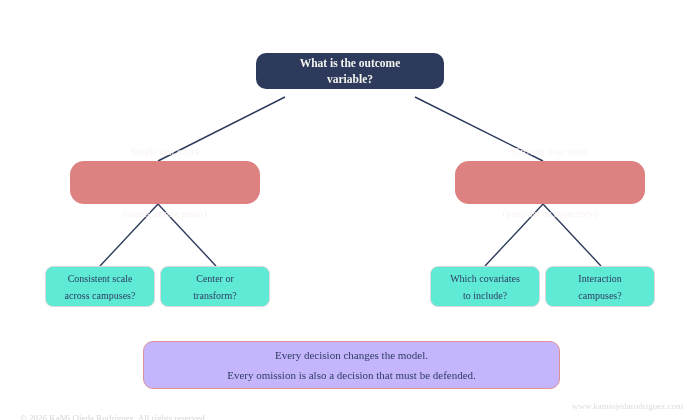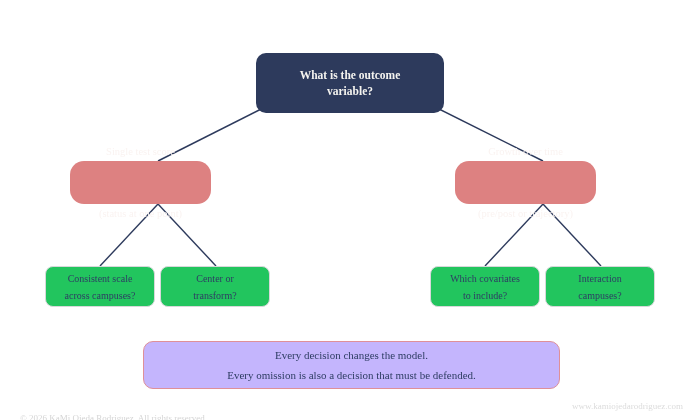--- a/index.html
+++ b/index.html
@@ -39,46 +39,46 @@
     flex-direction: column;
     align-items: center;
     justify-content: center;
     text-align: center;
     box-sizing: border-box;
   }
   .node-root {
     left: 256px;
     top: 53px;
     width: 188px;
-    height: 60px;
+    height: 36px;
     background: #2d3a5c;
     border-radius: 10px;
     color: #f5f4f0;
     font-size: 11.5px;
     font-weight: bold;
     line-height: 16.5px;
   }
   .node-branch {
     top: 161px;
-    width: 141px;
+    width: 190px;
     height: 43px;
     background: #dd8181;
     border-radius: 14px;
     color: #faf3f1;
     font-size: 10.5px;
     line-height: 19px;
     gap: 43px;
   }
   .node-branch.left  { left: 70px; }
   .node-branch.right { left: 455px; }
   .node-leaf {
     top: 266px;
     width: 110px;
     height: 41px;
-    background: #22c55e;
+    background: #5eead4;
     border: 1px solid #d8d8da;
     border-radius: 8px;
     color: #2e3d63;
     font-size: 10px;
     line-height: 17px;
   }
   .node-leaf.pos1 { left: 45px; }
   .node-leaf.pos2 { left: 160px; }
   .node-leaf.pos3 { left: 430px; }
   .node-leaf.pos4 { left: 545px; }

